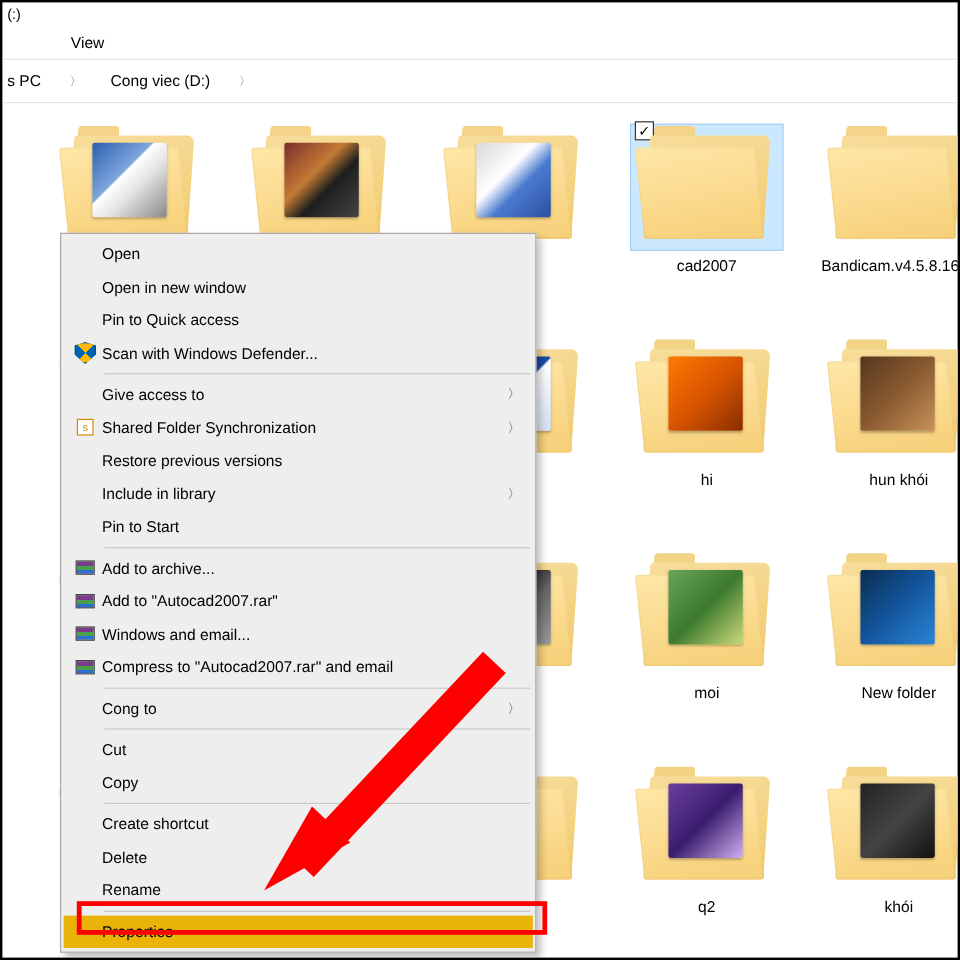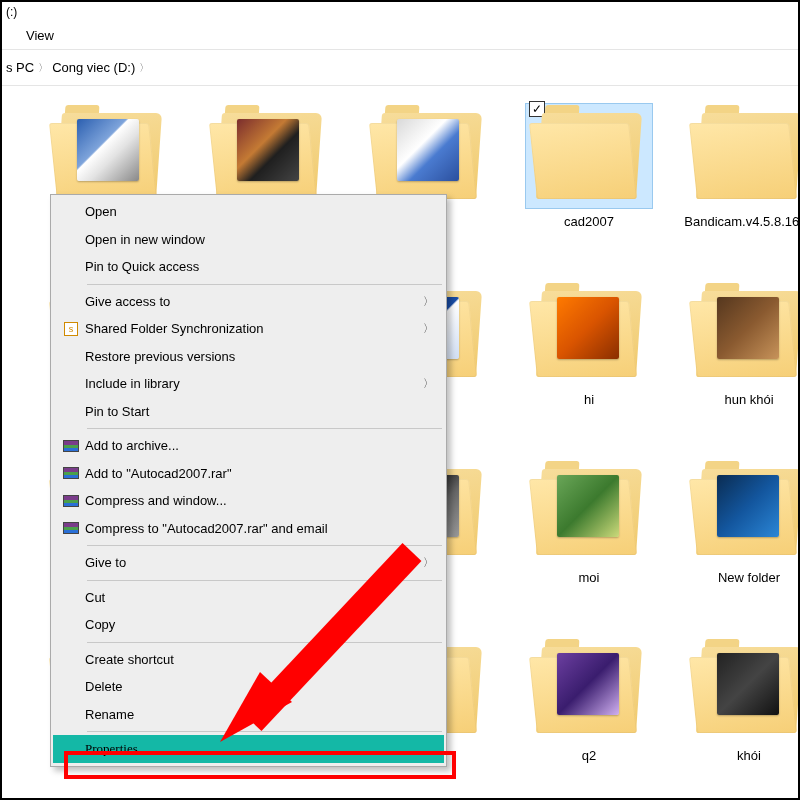--- a/index.html
+++ b/index.html
@@ -13,29 +13,30 @@
     position: relative;
     border: 2px solid #000;
   }
   .titlebar {
     padding: 3px 0 3px 4px;
     font-size: 12px;
   }
   .menubar {
     padding: 6px 0 6px 24px;
     font-size: 13px;
+    margin-left: 33px;
   }
   .breadcrumb {
     border-top: 1px solid #e5e5e5;
     border-bottom: 1px solid #e5e5e5;
     padding: 10px 4px 10px 4px;
     font-size: 13px;
     display: flex;
     align-items: center;
-    gap: 4px;
+    gap: 24px;
   }
   .bc-sep { color: #666; font-size: 10px; }
   .content {
     position: relative;
     padding: 18px 12px;
     display: grid;
     grid-template-columns: repeat(5, 146px);
     grid-auto-rows: 172px;
     column-gap: 14px;
     row-gap: 6px;
@@ -459,20 +460,26 @@
       <span class="txt">Open</span>
     </div>
   <div class="ctx-row">
       <span class="ico"></span>
       <span class="txt">Open in new window</span>
     </div>
   <div class="ctx-row">
       <span class="ico"></span>
       <span class="txt">Pin to Quick access</span>
     </div>
+  <div class="ctx-row">
+      <span class="ico">
+        <span class="shield-ico"></span>
+      </span>
+      <span class="txt">Scan with Windows Defender...</span>
+    </div>
   <div class="ctx-sep"></div>
   <div class="ctx-row">
       <span class="ico"></span>
       <span class="txt">Give access to</span>
       <span class="arr">〉</span>
     </div>
   <div class="ctx-row">
       <span class="ico">
         <span class="sync-ico">s</span>
       </span>
@@ -502,32 +509,32 @@
   <div class="ctx-row">
       <span class="ico">
         <span class="rar-ico"></span>
       </span>
       <span class="txt">Add to "Autocad2007.rar"</span>
     </div>
   <div class="ctx-row">
       <span class="ico">
         <span class="rar-ico"></span>
       </span>
-      <span class="txt">Compress and window...</span>
+      <span class="txt">Windows and email...</span>
     </div>
   <div class="ctx-row">
       <span class="ico">
         <span class="rar-ico"></span>
       </span>
       <span class="txt">Compress to "Autocad2007.rar" and email</span>
     </div>
   <div class="ctx-sep"></div>
   <div class="ctx-row">
       <span class="ico"></span>
-      <span class="txt">Give to</span>
+      <span class="txt">Cong to</span>
       <span class="arr">〉</span>
     </div>
   <div class="ctx-sep"></div>
   <div class="ctx-row">
       <span class="ico"></span>
       <span class="txt">Cut</span>
     </div>
   <div class="ctx-row">
       <span class="ico"></span>
       <span class="txt">Copy</span>
@@ -539,21 +546,21 @@
     </div>
   <div class="ctx-row">
       <span class="ico"></span>
       <span class="txt">Delete</span>
     </div>
   <div class="ctx-row">
       <span class="ico"></span>
       <span class="txt">Rename</span>
     </div>
   <div class="ctx-sep"></div>
-  <div class="ctx-row" style="background:#14b8a6;font-family:Liberation Serif, serif;">
+  <div class="ctx-row" style="background:#eab308;">
       <span class="ico"></span>
       <span class="txt">Properties</span>
     </div>
 </div>
 
 <div class="highlight-red"></div>
 
 <svg class="arrow-overlay" viewBox="0 0 220 220">
   <defs>
     <marker id="ah" markerWidth="12" markerHeight="12" refX="3" refY="6" orient="auto">

